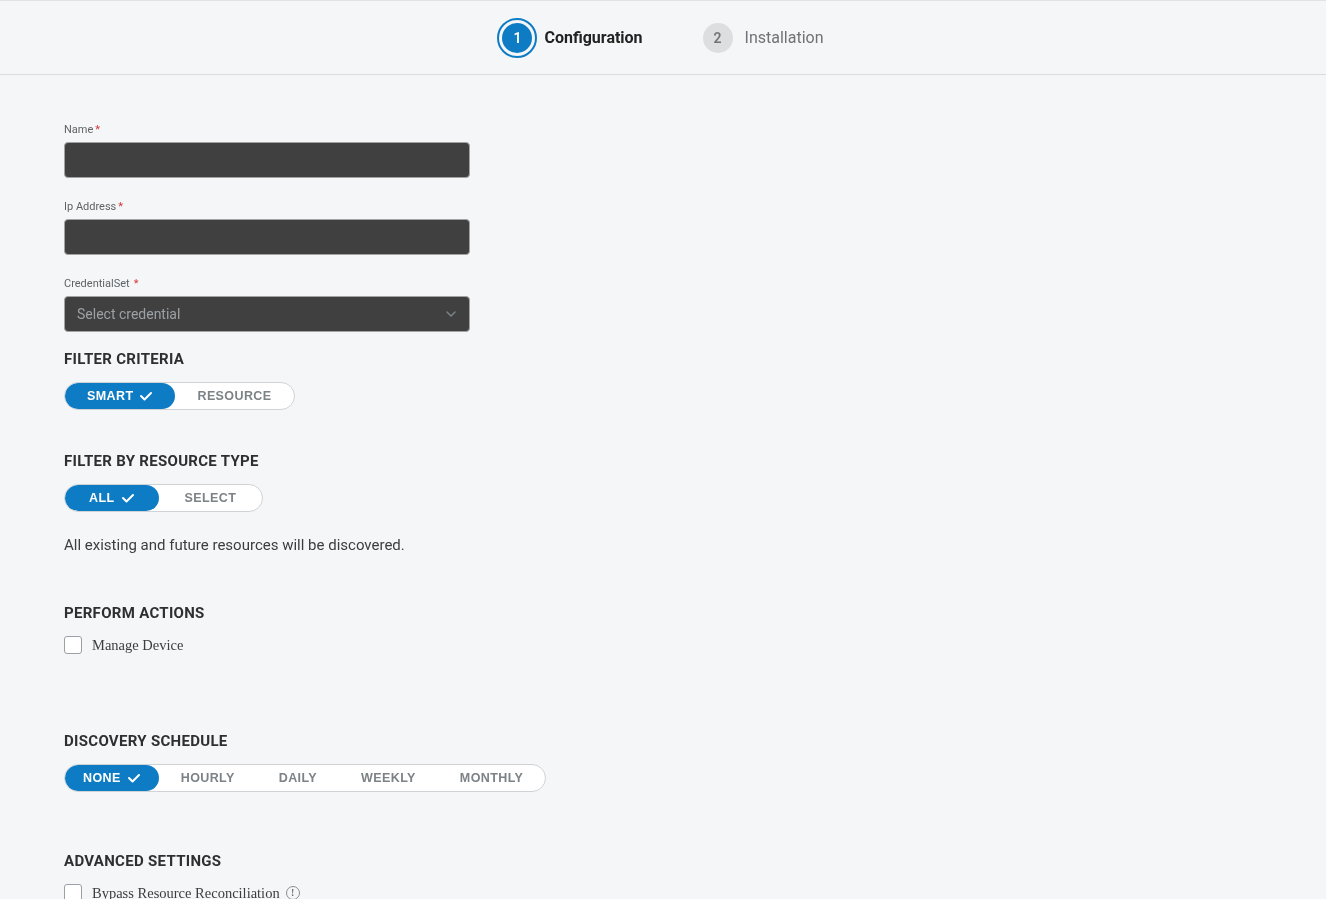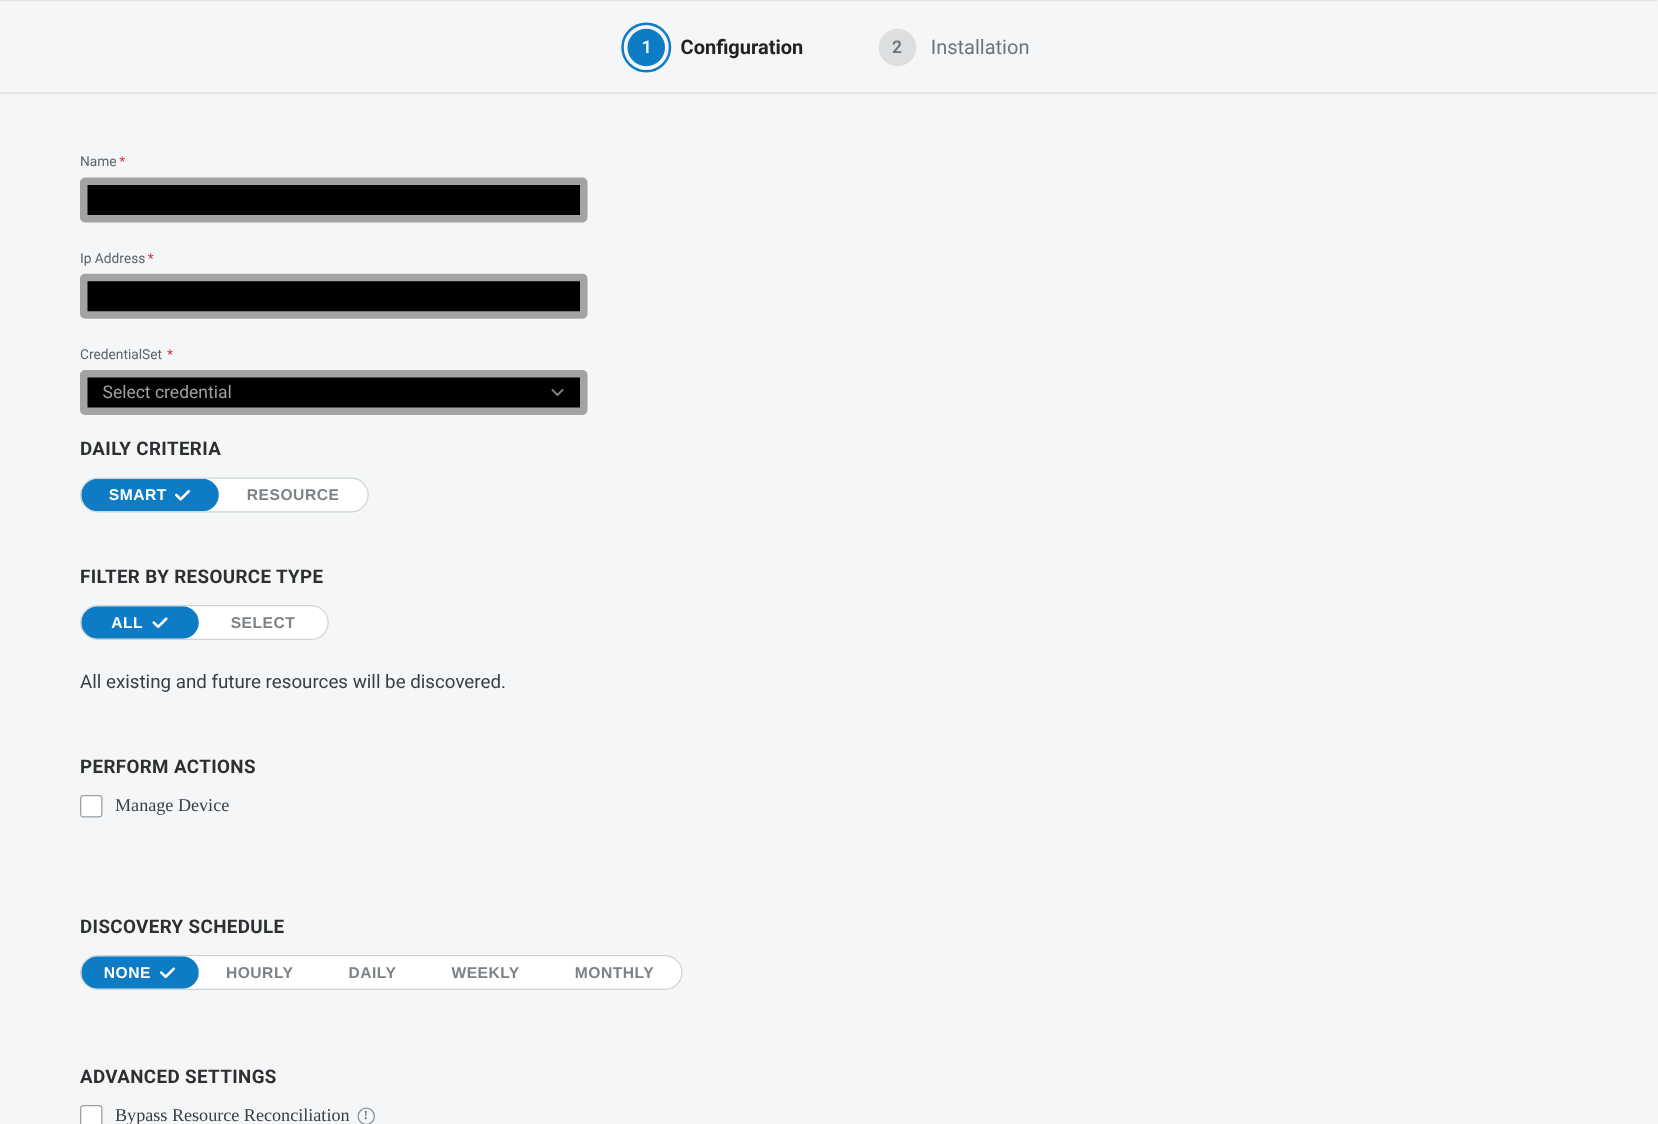--- a/index.html
+++ b/index.html
@@ -66,25 +66,25 @@
   .field-label {
     font-size: 11px;
     color: #5e6367;
     margin-bottom: 6px;
     display: block;
   }
   .req { color: #d23b3b; margin-left: 2px; }
   .text-input, .select-input {
     width: 406px;
     height: 36px;
-    border: 6px solid #a3a3a3;
+    border: 1px solid #a3a3a3;
     border-radius: 4px;
     padding: 0 12px;
     font-size: 14px;
-    background: #000000;
+    background: #404040;
     display: flex;
     align-items: center;
     justify-content: space-between;
     color: #333;
   }
   .select-input { cursor: pointer; }
   .select-placeholder { color: #9ca1a5; }
   .chevron {
     width: 12px; height: 12px; flex-shrink: 0;
   }
@@ -205,21 +205,21 @@
       </label>
       <div class="select-input">
         <span class="select-placeholder">Select credential</span>
         <svg class="chevron" viewBox="0 0 12 12">
             <path d="M2 4 L6 8 L10 4" stroke="#7c8286" stroke-width="1.5" fill="none" stroke-linecap="round" stroke-linejoin="round"></path>
           </svg>
       </div>
     </div>
 
     <div class="block-gap">
-      <div class="section-heading tight">DAILY CRITERIA</div>
+      <div class="section-heading tight">FILTER CRITERIA</div>
       <div class="toggle-group">
         <button class="toggle-btn active">
           <span>SMART</span>
           <span class="check-icon">
             <svg width="14" height="14" viewBox="0 0 14 14">
                 <path d="M2 7 L5.5 10.5 L12 4" stroke="#fff" stroke-width="2" fill="none" stroke-linecap="round" stroke-linejoin="round"></path>
               </svg>
           </span>
         </button>
         <button class="toggle-btn">

